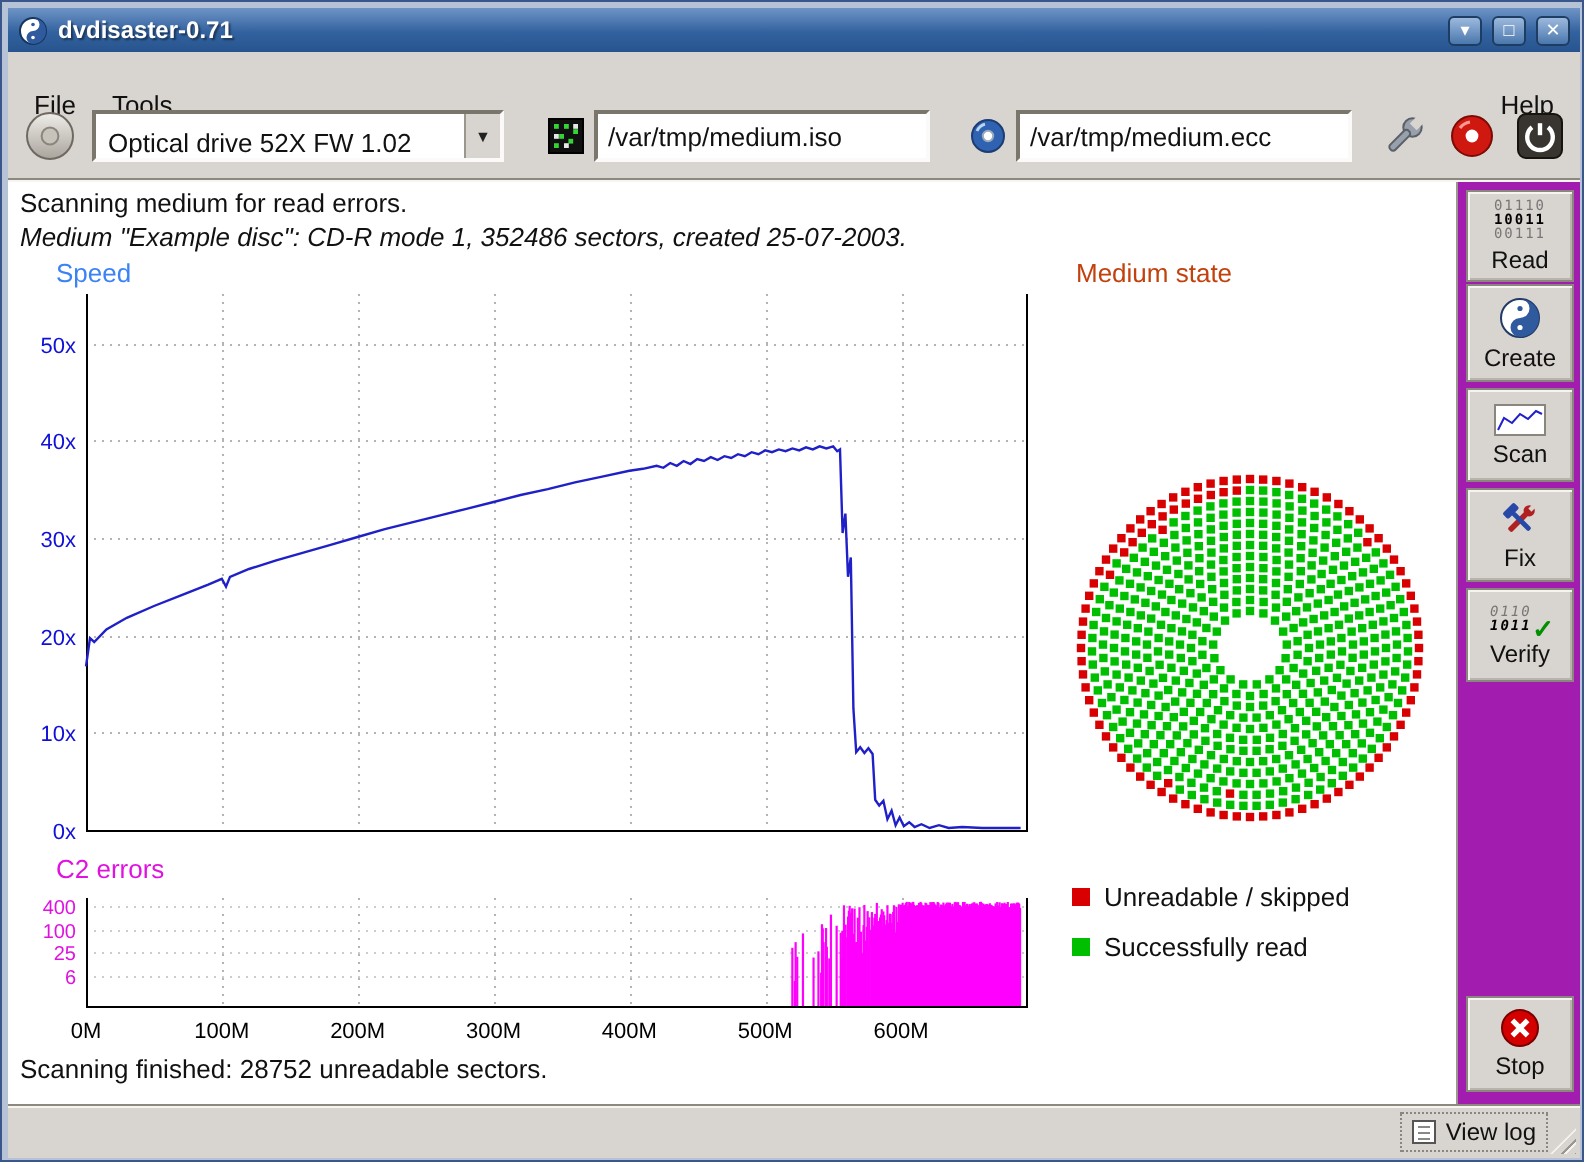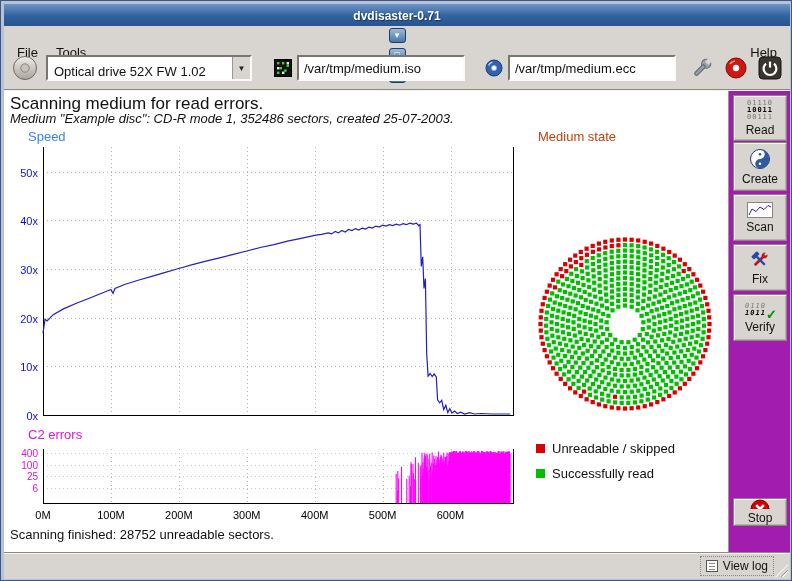--- a/index.html
+++ b/index.html
@@ -4,21 +4,21 @@
 <style>
   * { margin:0; padding:0; box-sizing:border-box; }
   html,body { width:792px; height:581px; }
   body { font-family:"Liberation Sans", sans-serif; font-size:13px; color:#111; background:#666; cursor:default; }
 
   .window { position:relative; width:792px; height:581px; background:#b6c2d6; border:1px solid #3a568a; overflow:hidden; }
   .inner  { position:absolute; left:3px; top:3px; width:786px; height:575px; background:#d8d4cf; }
 
   
   .titlebar { position:absolute; left:0; top:0; width:100%; height:22px;
-    background:linear-gradient(#6f94c6,#32629f 55%,#27548e); display:flex; align-items:center; padding:0 5px; gap:5px;flex-direction:column; }
+    background:linear-gradient(#6f94c6,#32629f 55%,#27548e); display:flex; align-items:center; padding:0 5px; gap:5px; }
   .title-text { flex:1; color:#fff; font-weight:bold; font-size:12px; text-shadow:1px 1px 1px rgba(0,0,0,.45); }
   .winbtn { width:17px; height:15px; border-radius:3px; border:1px solid #1e3d63;
     background:linear-gradient(#9cb9dd,#4a77ad); color:#fff; font-size:9px; line-height:13px; text-align:center; }
 
   
   .menubar { position:absolute; left:0; top:38px; width:100%; height:21px; display:flex; align-items:center; padding:0 4px; }
   .menu-item { padding:2px 9px; }
   .flex-spacer { flex:1; }
 
   
@@ -31,21 +31,21 @@
     display:flex; align-items:center; justify-content:center; font-size:8px; color:#222; }
   .entry { height:26px; width:168px; background:#fff; border:2px solid; border-color:#7a766c #fbfaf8 #fbfaf8 #7a766c;
     font-family:"Liberation Sans", sans-serif; font-size:13px; padding:0 5px; color:#111; }
   .gap22 { width:22px; } .gap5 { width:5px; } .gap20 { width:20px; } .gap10 { width:10px; }
 
   .hsep { position:absolute; left:0; top:85px; width:100%; height:2px; border-top:1px solid #8d897f; border-bottom:1px solid #f7f5f2; }
 
   
   .main-panel { position:absolute; left:0; top:87px; width:724px; height:461px; background:#fff; }
   .main-panel > div, .main-panel > svg { position:absolute; }
-  .status1 { font-size:17px; }
+  .status1 { font-size:13px; }
   .status2 { font-size:13px; font-style:italic; }
   .chart-label { font-size:13px; }
   .finish-text { font-size:13px; }
   .legend { display:flex; flex-direction:column; gap:10px; }
   .legend-row { display:flex; align-items:center; gap:7px; }
   .swatch { width:9px; height:9px; display:inline-block; }
 
   
   .sidebar { position:absolute; right:0; top:87px; width:62px; height:461px; background:#a21caf; border-left:1px solid #9b978e; }
   .side-btn { position:absolute; left:4px; width:54px; border:1px solid #8a867e;
@@ -1157,21 +1157,21 @@
         <div class="verify-icon">
           <div class="bin-icon">
             <div class="bin-row dim">0110</div>
             <div class="bin-row mid">1011</div>
           </div>
           <span class="verify-check">✓</span>
         </div>
         <div>Verify</div>
       </div>
 
-      <div class="side-btn" style="top:407px;height:28px">
+      <div class="side-btn" style="top:407px;height:48px">
         <svg width="20" height="20">
           <circle cx="10" cy="10" r="9" fill="#d40000" stroke="#7a0000"></circle>
           <path d="M6.2,6.2 L13.8,13.8 M13.8,6.2 L6.2,13.8" stroke="#fff" stroke-width="2.6"></path>
         </svg>
         <div>Stop</div>
       </div>
     </div>
 
     <div class="statusbar">
       <div class="viewlog">

